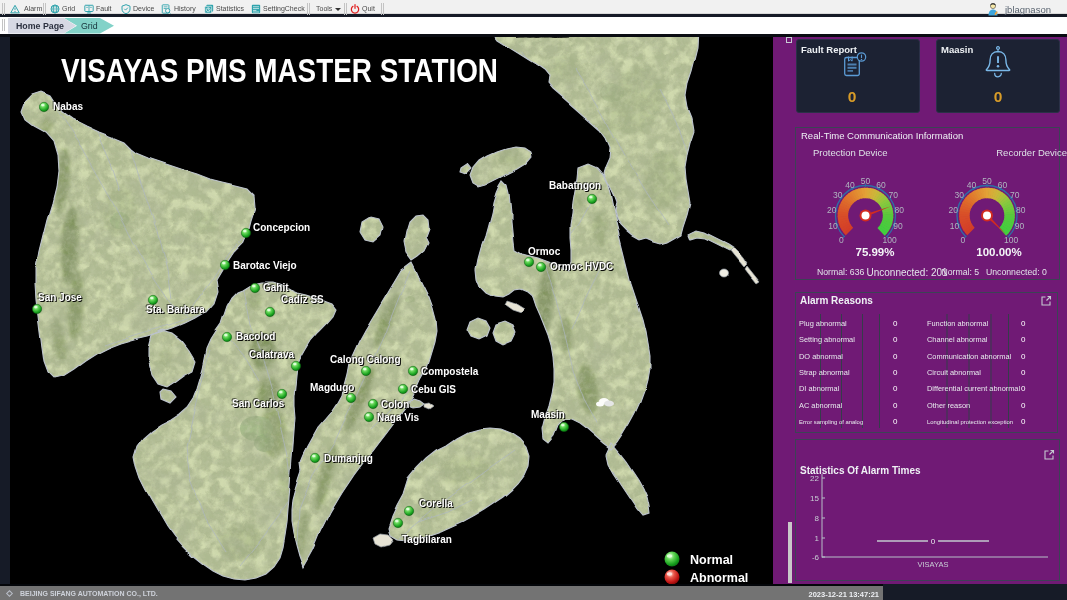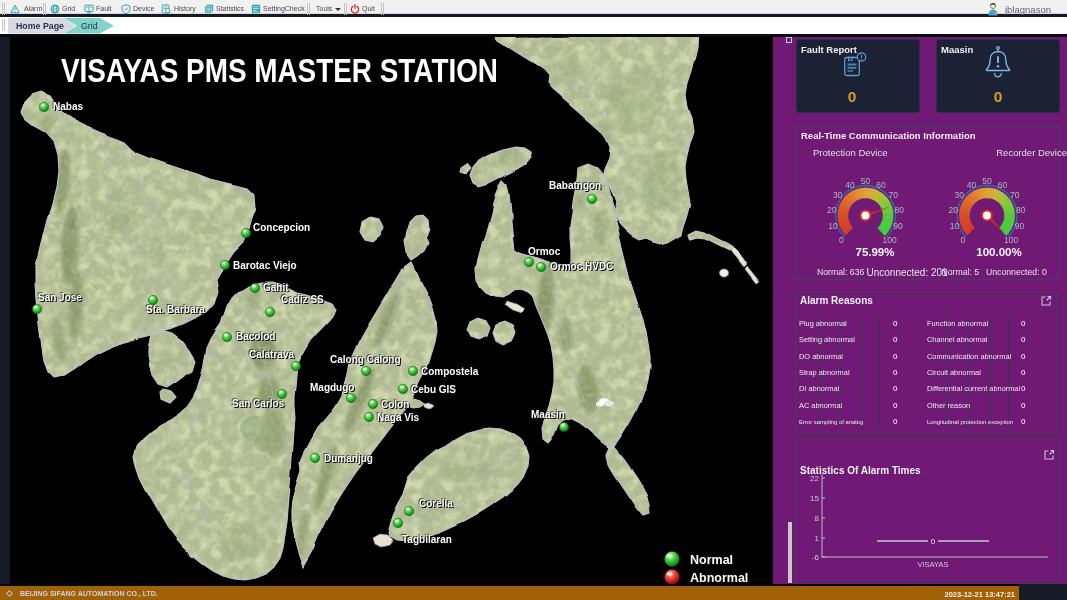--- a/index.html
+++ b/index.html
@@ -5,21 +5,21 @@
 html,body { width:1067px; height:600px; overflow:hidden; font-family:"Liberation Sans",sans-serif; background:#161b27; }
 #toolbar { position:absolute; left:0; top:0; width:1067px; height:14px; background:#f1f1f1; border-bottom:1px solid #d9d9d9; z-index:10; }
 #tabrow { position:absolute; left:0; top:17px; width:1067px; height:17px; background:#ffffff; z-index:10; }
 #tabrow .grip { position:absolute; left:2px; top:2px; width:3px; height:12px; border-left:1px solid #c3c3c3; border-right:1px solid #c3c3c3; }
 .tab1 { position:absolute; left:8px; top:1px; width:68px; height:15.5px; background:#d7d9e4; clip-path:polygon(0 0, 82% 0, 100% 50%, 82% 100%, 0 100%); }
 .tab1 span { position:absolute; left:8px; top:3px; font-size:8.8px; font-weight:bold; color:#2c3140;text-align:right; }
 .tab2 { position:absolute; left:64px; top:1px; width:50px; height:15.5px; background:#82d2c8; clip-path:polygon(0 0, 72% 0, 100% 50%, 72% 100%, 0 100%, 26% 50%); }
 .tab2 span { position:absolute; left:17px; top:3px; font-size:8.8px; color:#16323a; }
 #mainsep { position:absolute; left:0; top:34px; width:1067px; height:3px; background:#0a0c12; z-index:9; }
 #main { position:absolute; left:0; top:37px; width:1067px; height:547px; background:#161b27; }
-#statusbar { position:absolute; left:0; top:584px; width:1019px; height:16px; background:#a16207; border-top:2px solid #04060a; z-index:10; }
+#statusbar { position:absolute; left:0; top:584px; width:883px; height:16px; background:#737373; border-top:2px solid #04060a; z-index:10; }
 .mlab { font-size:10px; font-weight:bold; fill:#ffffff; filter:drop-shadow(1px 1.2px 0.7px rgba(0,0,0,0.95)) drop-shadow(-0.5px -0.5px 0.7px rgba(0,0,0,0.55)); }
 .panel { position:absolute; border:1px solid #3c4355; }
 .card { position:absolute; top:2px; width:124px; height:74px; background:#1c2233; border:1px solid #2a3147; border-radius:3px; }
 .card .t { position:absolute; left:4px; top:4px; font-size:9.5px; font-weight:bold; color:#eef1f4; }
 .card .z { position:absolute; left:0; right:12px; top:48px; text-align:center; font-size:15.5px; font-weight:bold; color:#d89c28; }
 </style></head>
 <body>
 <div id="toolbar">
     <div style="position:absolute;left:2px;top:2.5px;width:3px;height:12px;border-left:1px solid #c3c3c3;border-right:1px solid #c3c3c3"></div>
     <svg style="position:absolute;left:10px;top:3.5px" width="10" height="10" viewBox="0 0 12 12">
@@ -339,21 +339,21 @@
   <div style="position:absolute;left:13px;top:0px;width:6px;height:6px;border:1px solid #c8ccd4"></div>
   <div class="card" style="left:23px">
       <span class="t">Fault Report</span>
       <span class="z">0</span>
     </div>
   <div class="card" style="left:163px">
       <span class="t">Maasin</span>
       <span class="z" style="right:0">0</span>
     </div>
   <div class="panel" style="left:22px;top:90px;width:265px;height:153px"></div>
-  <span style="position:absolute;left:28px;top:93px;font-size:9.5px;font-weight:bold;color:#eef1f4">Real-Time Communication Information</span>
+  <span style="position:absolute;left:28px;top:93px;font-size:9.5px;font-weight:normal;color:#eef1f4">Real-Time Communication Information</span>
   <span style="position:absolute;left:40px;top:110px;width:134px;text-align:left;font-size:9.5px;color:#dde1e6">Protection Device</span>
   <span style="position:absolute;left:160px;top:110px;width:134px;text-align:right;font-size:9.5px;color:#dde1e6">Recorder Device</span>
   <span style="position:absolute;left:44px;top:229.5px;font-size:8.7px;color:#e2e5ea">Normal: 636</span>
   <span style="position:absolute;left:93.5px;top:229.5px;font-size:10px;color:#e2e5ea">Unconnected: 201</span>
   <span style="position:absolute;left:168.5px;top:229.5px;font-size:8.7px;color:#e2e5ea">Normal: 5</span>
   <span style="position:absolute;left:213px;top:229.5px;font-size:8.7px;color:#e2e5ea">Unconnected: 0</span>
   <div class="panel" style="left:22px;top:255px;width:263px;height:141px"></div>
   <span style="position:absolute;left:27px;top:258px;font-size:10px;font-weight:bold;color:#eef1f4">Alarm Reasons</span>
   <div class="panel" style="left:22px;top:402px;width:265px;height:142px"></div>
   <span style="position:absolute;left:27px;top:428px;font-size:10px;font-weight:bold;color:#eef1f4">Statistics Of Alarm Times</span>

